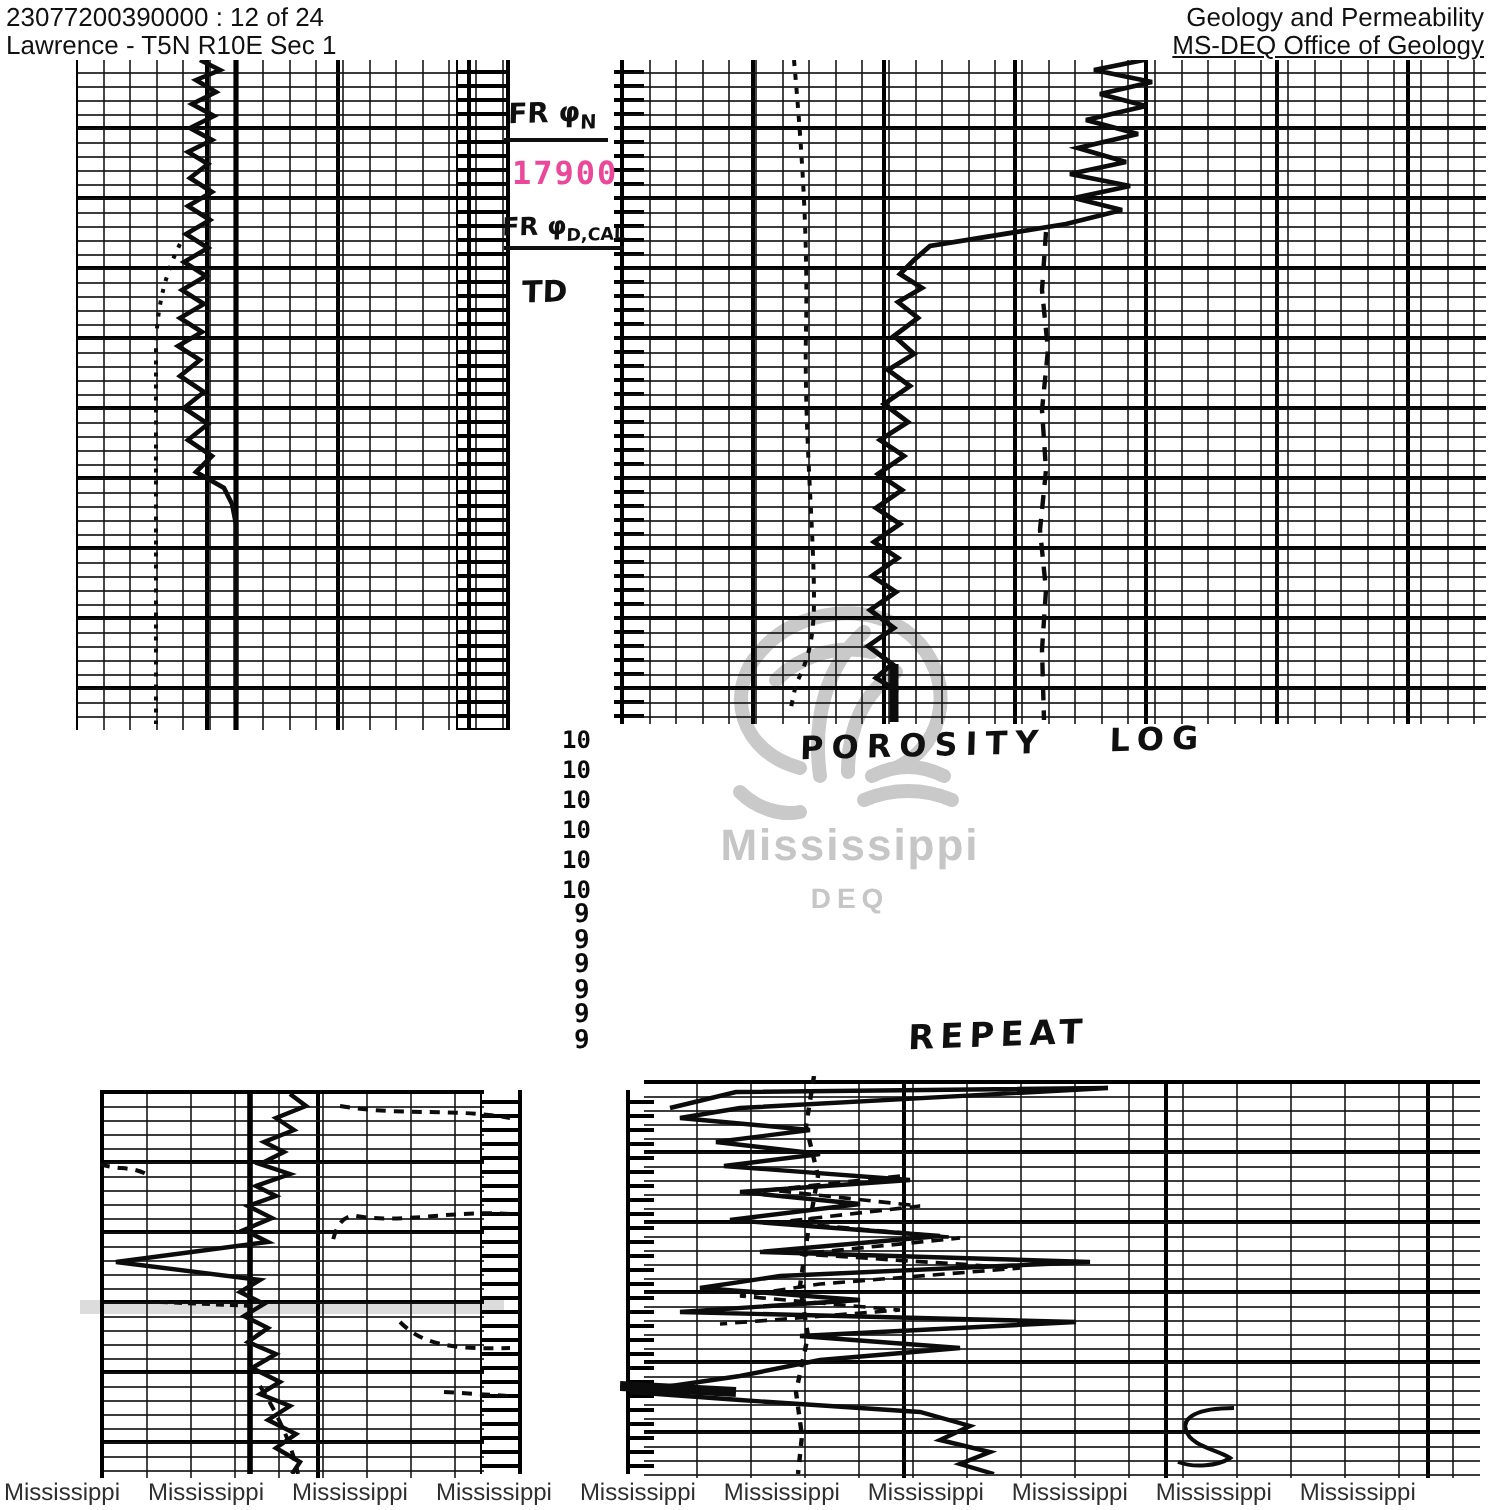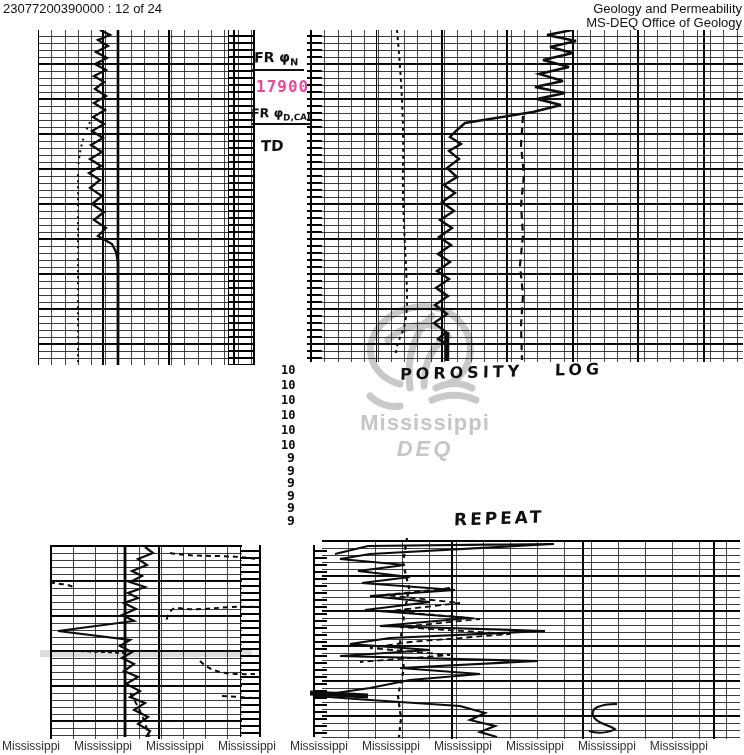--- a/index.html
+++ b/index.html
@@ -58,30 +58,31 @@
   .underline-ink{position:absolute;z-index:4;border-top:2px solid #101010;}
   .stamp-col{position:absolute;z-index:4;font-family:"DejaVu Sans Mono",monospace;
     font-weight:bold;color:#0a0a0a;}
   .stamp-col div{text-align:left;}
   
   .wm-text{
     position:absolute;z-index:1;width:180px;text-align:center;
     font-weight:bold;letter-spacing:1px;
   }
   .wm-line1{font-size:22px;line-height:26px;}
-  .wm-line2{font-size:22px;line-height:26px;letter-spacing:3px;font-style:italic;}
+  .wm-line2{font-size:14px;line-height:26px;letter-spacing:3px;}
 </style>
 </head>
 <body>
 
 <div id="page">
 
   <div class="hdr" style="left:3px;top:2px;">23077200390000 : 12 of 24</div>
+  <div class="hdr" style="left:3px;top:16px;">Lawrence - T5N R10E Sec 1</div>
   <div class="hdr hdr-right" style="top:2px;">Geology and Permeability</div>
-  <div class="hdr hdr-right" style="top:16px;">MS-DEQ Office of Geology</div>
+  <div class="hdr hdr-right" style="top:16px;text-decoration:underline;">MS-DEQ Office of Geology</div>
 
   <svg class="svg-overlay" style="left:340px;top:288px;z-index:1;" width="170" height="128" viewBox="0 0 170 128">
     <g fill="none" stroke="#c9c9c9" stroke-width="7" stroke-linecap="round">
       <path d="M60,96 C30,88 22,58 40,38 C58,16 96,12 116,30 C138,50 134,84 108,96"></path>
       <path d="M70,100 C66,70 74,44 92,28"></path>
       <path d="M84,98 C84,76 92,58 108,48"></path>
       <path d="M48,52 C60,40 78,34 96,38"></path>
       <path d="M96,100 C108,94 120,94 132,100"></path>
       <path d="M92,112 C106,106 122,106 136,112"></path>
       <path d="M30,108 C38,116 50,120 60,118"></path>

